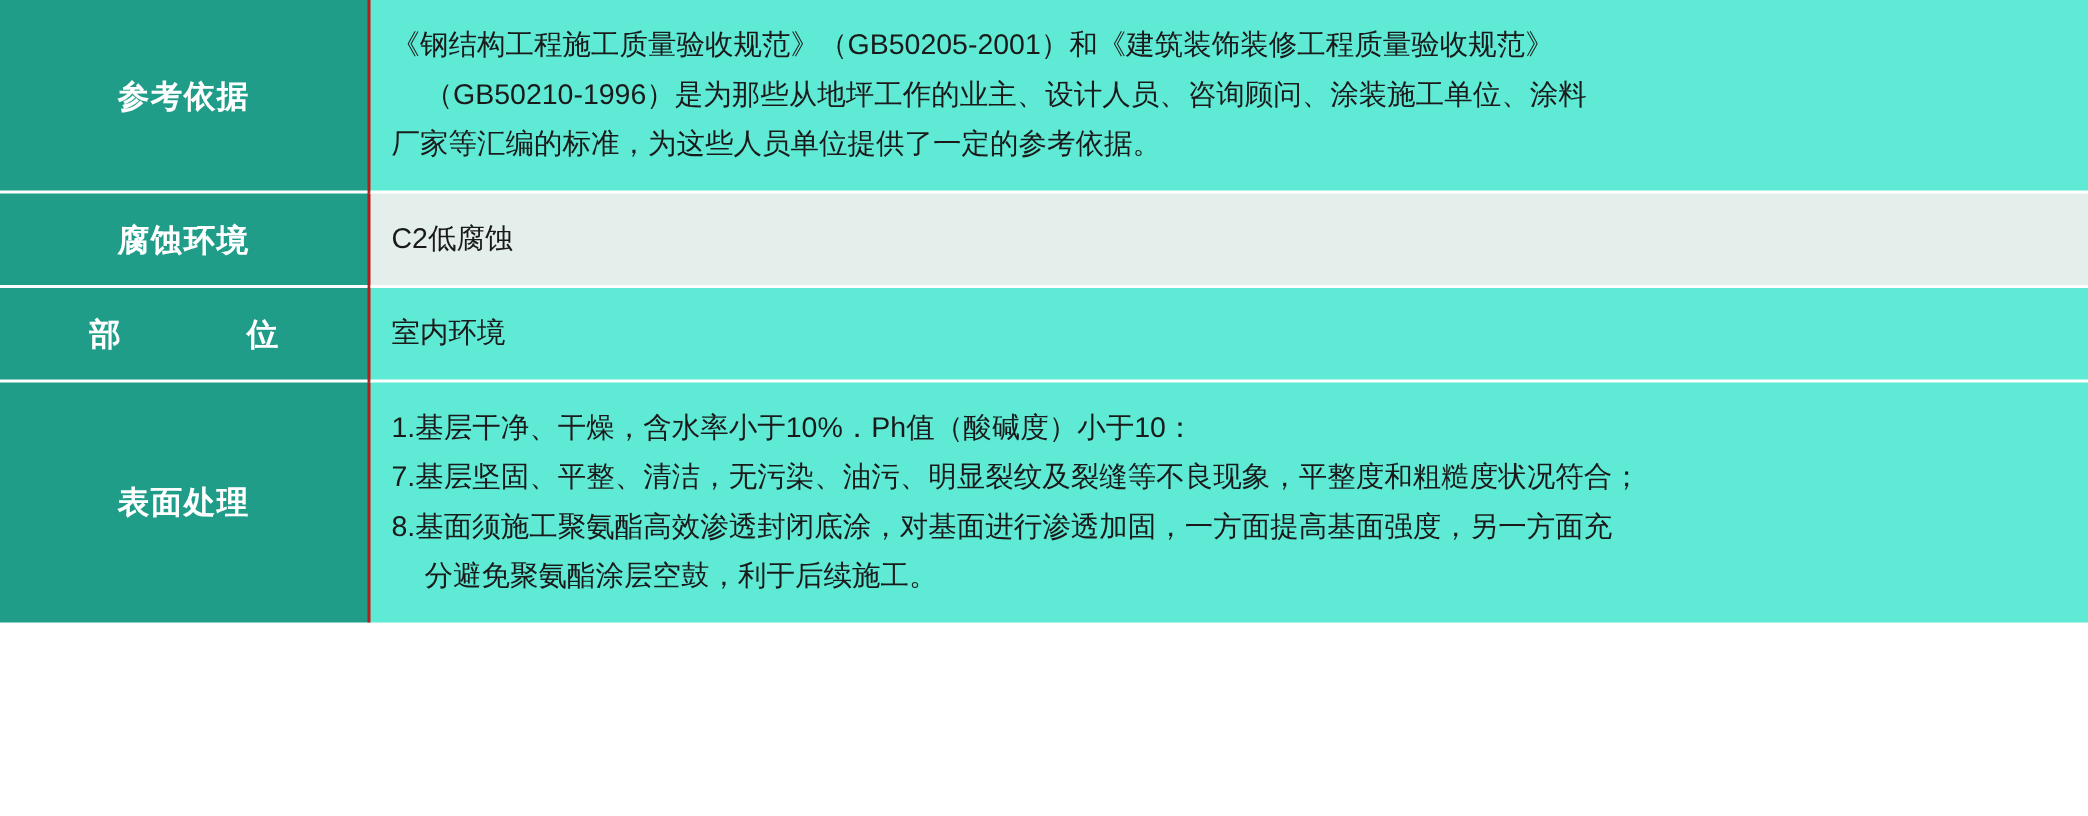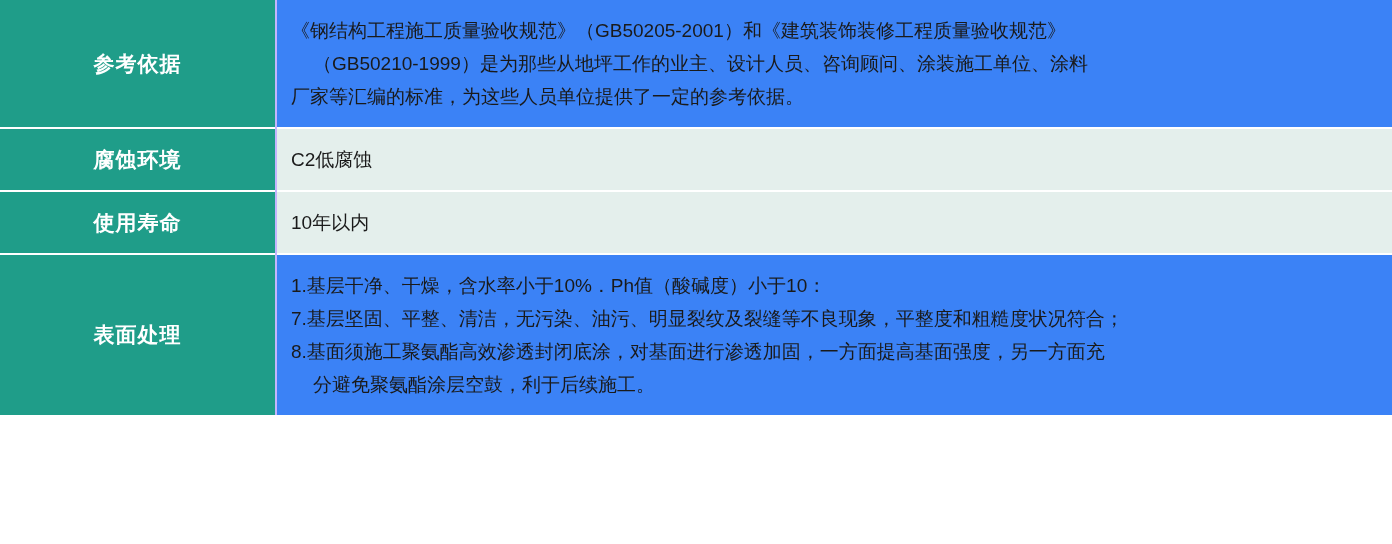--- a/index.html
+++ b/index.html
@@ -25,25 +25,25 @@
   }
   td.label-cell {
     width: 243px;
     background: #1f9d89;
     color: #ffffff;
     font-size: 21px;
     font-weight: bold;
     text-align: center;
     vertical-align: middle;
     letter-spacing: 1px;
-    padding: 16px;
-    border-right: 2px solid #c4b5fd;
+    padding: 1px;
+    border-right: 2px solid #b91c1c;
   }
   td.value-cell {
-    background: #3b82f6;
+    background: #5eead4;
     color: #1a1a1a;
     font-size: 19px;
     line-height: 33px;
     vertical-align: middle;
     padding: 14px 18px 14px 14px;
     text-align: left;
   }
   tr.row-alt td.value-cell {
     background: #e4efec;
     margin-left: 27px;
@@ -64,38 +64,38 @@
 <body>
 
 <table class="spec-table">
   <tbody>
     <tr>
       <td class="label-cell">
         <span>参考依据</span>
       </td>
       <td class="value-cell">
         <span class="line">《钢结构工程施工质量验收规范》（GB50205-2001）和《建筑装饰装修工程质量验收规范》</span>
-        <span class="line indent">（GB50210-1999）是为那些从地坪工作的业主、设计人员、咨询顾问、涂装施工单位、涂料</span>
+        <span class="line indent">（GB50210-1996）是为那些从地坪工作的业主、设计人员、咨询顾问、涂装施工单位、涂料</span>
         <span class="line">厂家等汇编的标准，为这些人员单位提供了一定的参考依据。</span>
       </td>
     </tr>
     <tr class="row-alt">
       <td class="label-cell">
         <span>腐蚀环境</span>
       </td>
       <td class="value-cell">
         <span class="line">C2低腐蚀</span>
       </td>
     </tr>
-    <tr class="row-alt">
+    <tr>
       <td class="label-cell">
-        <span>使用寿命</span>
+        <span class="label-spaced">部　　位</span>
       </td>
       <td class="value-cell">
-        <span class="line">10年以内</span>
+        <span class="line">室内环境</span>
       </td>
     </tr>
     <tr>
       <td class="label-cell">
         <span>表面处理</span>
       </td>
       <td class="value-cell">
         <span class="line">1.基层干净、干燥，含水率小于10%．Ph值（酸碱度）小于10：</span>
         <span class="line">7.基层坚固、平整、清洁，无污染、油污、明显裂纹及裂缝等不良现象，平整度和粗糙度状况符合；</span>
         <span class="line">8.基面须施工聚氨酯高效渗透封闭底涂，对基面进行渗透加固，一方面提高基面强度，另一方面充</span>

